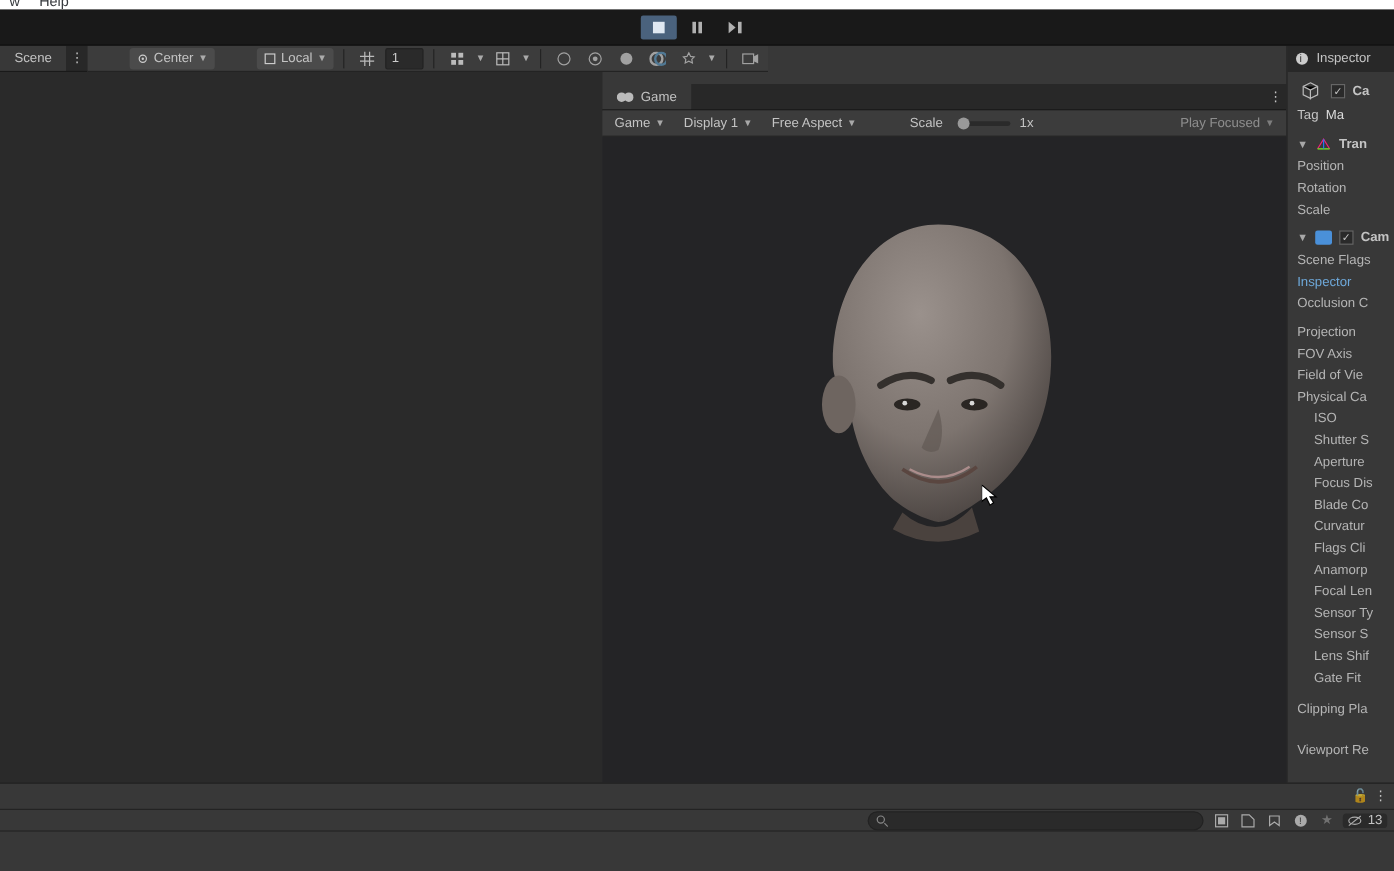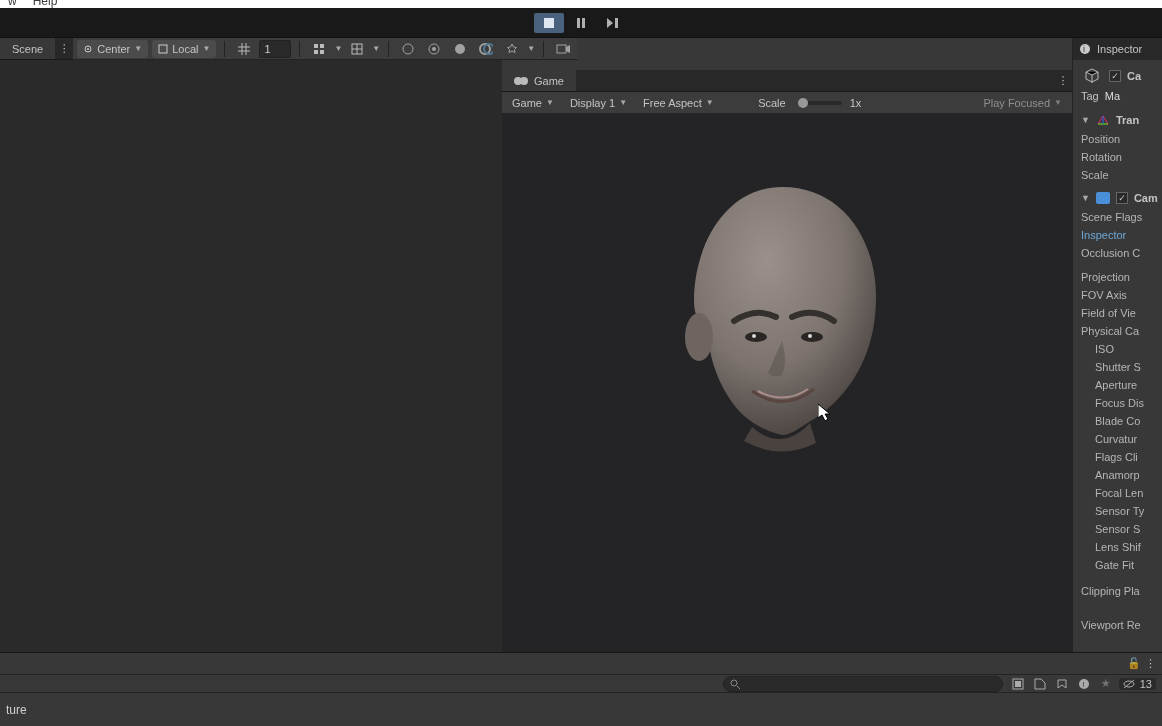--- a/index.html
+++ b/index.html
@@ -20,21 +20,21 @@
   .scene-panel { width: 502px; background: #2a2a2a; display:flex; }
   .game-panel  { flex: 1; background: #2a2a2a; display:flex; flex-direction:column;margin-top:32px;}
   .inspector-panel { width: 90px; background: #383838; border-left:1px solid #232323;}
 
   .tab-strip { height: 22px; background: #282828; display: flex; align-items: stretch; border-bottom:1px solid #191919;}
   .tab { padding: 3px 12px; background: #383838; color:#C4C4C4; display:flex; align-items:center; gap:6px; font-size:11px; }
   .strip-spacer{flex:1;}
   .strip-menu { width:18px; display:flex; align-items:center; justify-content:center; color:#C4C4C4; }
 
   .subtoolbar { height: 22px; background:#3C3C3C; display:flex; align-items:center; gap:4px; padding:0 4px; border-bottom:1px solid #232323;}
-  .pill { display:flex; align-items:center; height:18px; padding:0 6px; background:#4b4b4b; border-radius:3px; gap:4px; font-size:11px; color:#C4C4C4;}
+  .pill { display:flex; align-items:center; height:18px; padding:0 6px; background:#4b4b4b; border-radius:3px; gap:4px; font-size:11px; color:#C4C4C4;margin-left:31px;}
   .pill .tri { font-size:8px; opacity:.8; }
   .vdiv { width:1px; height:16px; background:#232323; margin:0 4px;}
   .iconbtn { width:22px; height:18px; display:flex; align-items:center; justify-content:center; border-radius:3px;}
   .ghost{opacity:.8;}
   input.gridnum { width: 32px; height:18px; background:#2a2a2a; border:1px solid #222; color:#ccc; font-size:11px; padding:0 4px; border-radius:2px;}
   
   
   .scene-view { flex:1; position:relative; background:#373737; overflow:hidden;}
   .cam-rect { position:absolute; border:1px solid #bfbfbf; }
   .cam-rect.outer { left:2px; top:44px; width:470px; height:476px;}
@@ -489,16 +489,13 @@
       <span class="s" style="opacity:.5">★</span>
       <span class="err">
         <svg width="12" height="10">
             <ellipse cx="6" cy="5" rx="5" ry="3" fill="none" stroke="#aaa"></ellipse>
             <line x1="1" y1="9" x2="11" y2="1" stroke="#aaa"></line>
           </svg>
         <span>13</span>
       </span>
     </div>
   </div>
-  <div class="bottom-low">
-    <span>ture</span>
-  </div>
 </div>
 
 </body></html>

